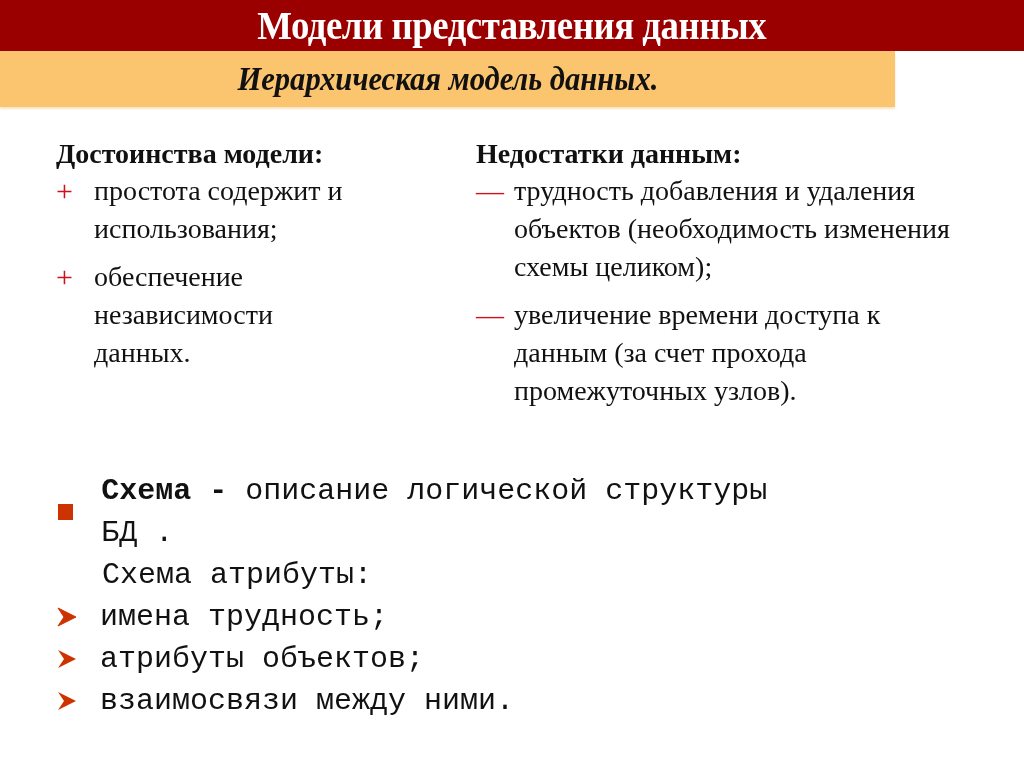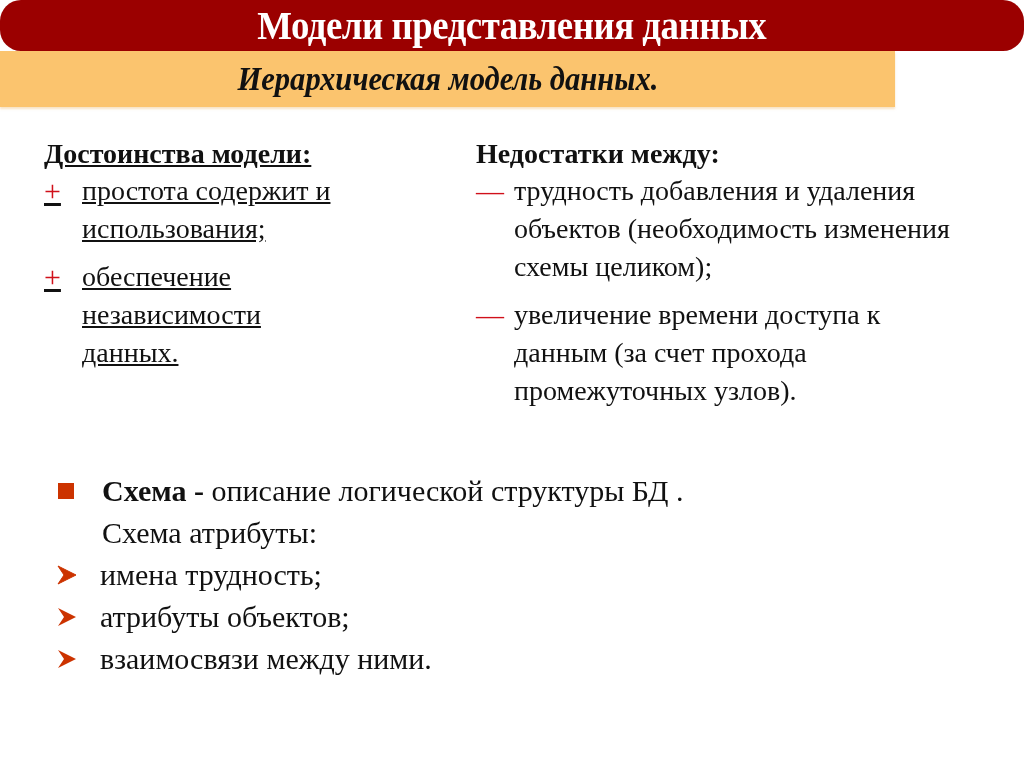--- a/index.html
+++ b/index.html
@@ -6,51 +6,51 @@
   body {
     width: 1024px; height: 767px; overflow: hidden;
     background: #ffffff;
     font-family: "Liberation Serif", "DejaVu Serif", serif;
     color: #111111;
     position: relative;
   }
   .title-band {
     position: absolute; left: 0; top: 0; width: 1024px; height: 51px;
     background: #9b0000;
-    display: flex; align-items: center; justify-content: center; border-radius: 21px;
+    display: flex; align-items: center; justify-content: center;
   }
   .title-band h1 {
     margin: 0; color: #ffffff; font-weight: bold;
     font-size: 40px; letter-spacing: -0.5px;
     transform: scaleX(0.92);
   }
   .subtitle-band {
     position: absolute; left: 0; top: 51px; width: 895px; height: 56px;
     background: #fbc46e;
     display: flex; align-items: center; justify-content: center;
     box-shadow: 0 2px 2px rgba(240,200,140,0.5);
   }
   .subtitle-band h2 {
     margin: 0; font-style: italic; font-weight: bold;
     font-size: 34px; color: #111; transform: scaleX(0.9);
   }
   .col { position: absolute; font-size: 28px; line-height: 38px; }
-  .col-left { left: 44px; top: 136px; width: 390px; text-decoration: underline; }
+  .col-left { left: 56px; top: 136px; width: 390px; }
   .col-right { left: 476px; top: 136px; width: 530px; }
   .col h3 { margin: 0; font-size: 28px; font-weight: bold; line-height: 36px; }
   .item { display: flex; margin-bottom: 10px; }
   .marker {
     width: 38px; flex: 0 0 38px; color: #d0101a; font-size: 30px;
     line-height: 38px;
   }
   .marker.minus { font-size: 28px; }
   .item-text { flex: 1; }
   .schema { position: absolute; left: 56px; top: 470px; width: 760px;
     font-size: 30px; line-height: 42px; }
-  .schema-row { display: flex; align-items: center; }
+  .schema-row { display: flex; align-items: center; font-family: Liberation Mono, monospace; }
   .sq-bullet { width: 16px; height: 16px; background: #cc3300; margin-right: 28px; margin-left: 2px; }
   .arrow-bullet { width: 44px; flex: 0 0 44px; display: flex; align-items: center; }
   .indent { padding-left: 46px; }
   .bold { font-weight: bold; }
 </style>
 </head>
 <body>
 
 <div class="title-band">
   <h1>Модели представления данных</h1>
@@ -65,21 +65,21 @@
     <span class="marker">+</span>
     <span class="item-text">простота содержит и использования;</span>
   </div>
   <div class="item">
     <span class="marker">+</span>
     <span class="item-text" style="max-width:250px">обеспечение независимости данных.</span>
   </div>
 </div>
 
 <div class="col col-right">
-  <h3>Недостатки между:</h3>
+  <h3>Недостатки данным:</h3>
   <div class="item">
     <span class="marker minus">—</span>
     <span class="item-text" style="max-width:480px">трудность добавления и удаления объектов (необходимость изменения схемы целиком);</span>
   </div>
   <div class="item">
     <span class="marker minus">—</span>
     <span class="item-text" style="max-width:440px">увеличение времени доступа к данным (за счет прохода промежуточных узлов).</span>
   </div>
 </div>
 

